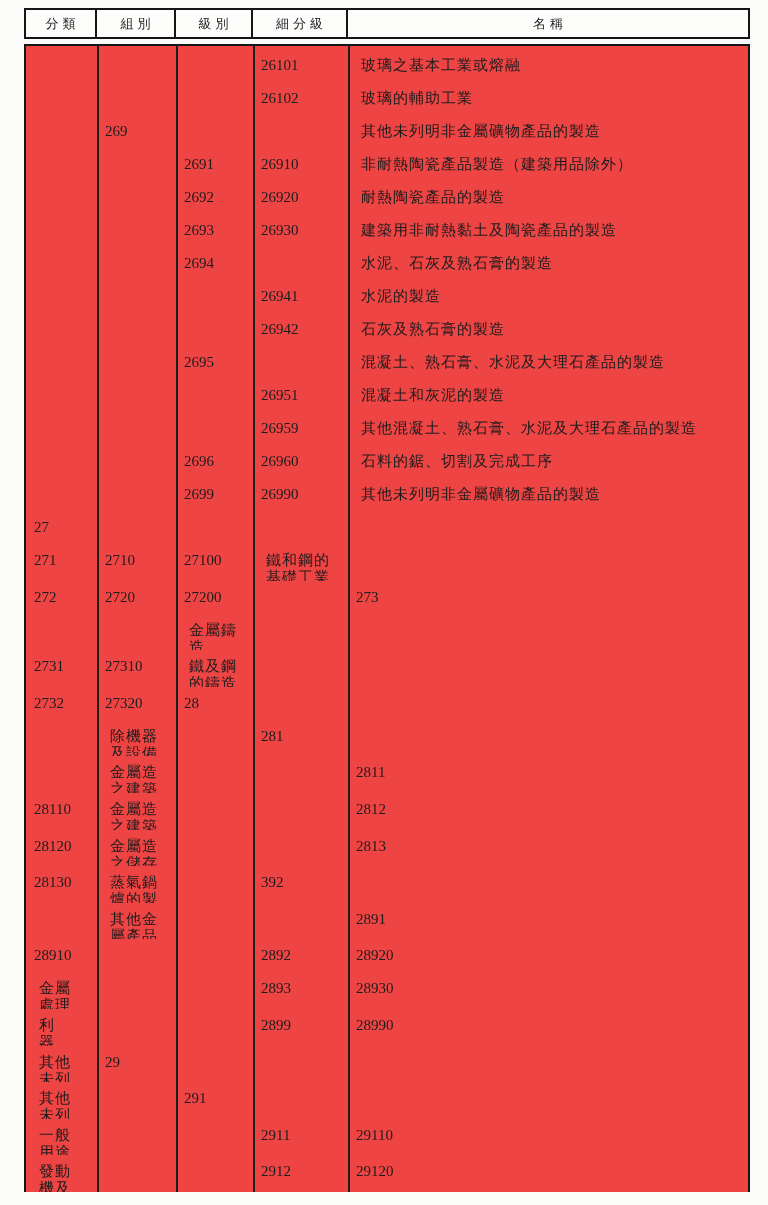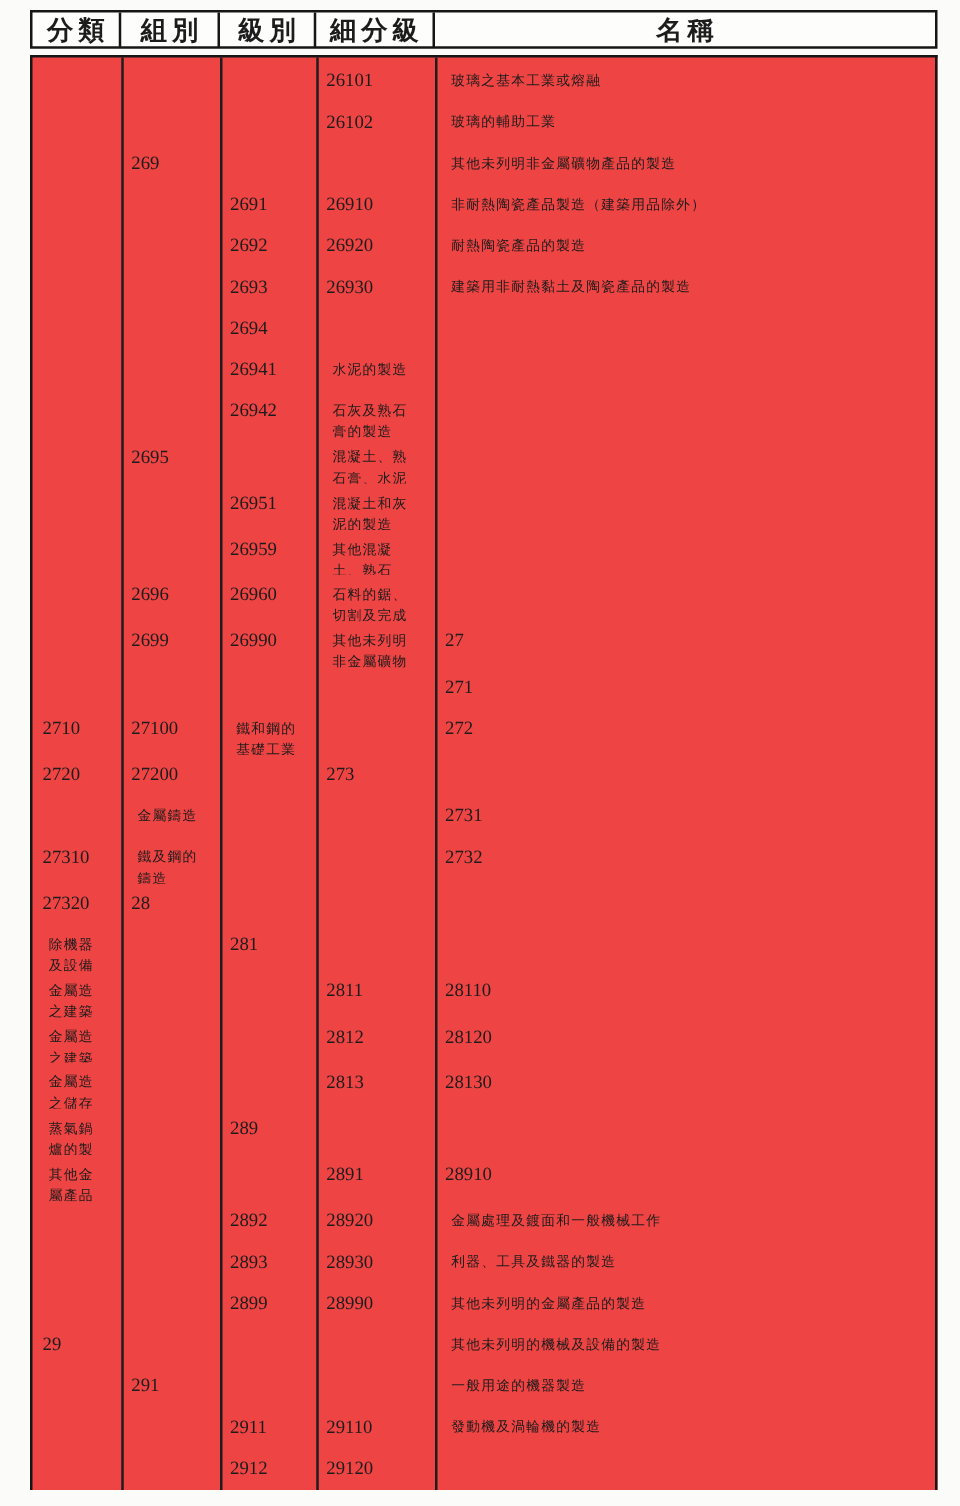--- a/index.html
+++ b/index.html
@@ -25,24 +25,24 @@
     height: 31px;
     border: 2px solid #161616;
     display: grid;
     grid-template-columns: 71px 79px 77px 95px 1fr;
     background: #fdfdfc;
   }
   .header-cell {
     display: flex;
     align-items: center;
     justify-content: center;
-    font-size: 21px;
+    font-size: 13px;
     letter-spacing: 4px;
     text-indent: 4px; 
-    font-weight: 700;
+    font-weight: 400;
     border-right: 2px solid #161616;
     white-space: nowrap;
   }
   .header-cell:last-child { border-right: none; }
   
   .body-table {
     position: absolute;
     left: 24px;
     top: 44px;
     width: 726px;
@@ -73,21 +73,21 @@
   .cell {
     padding: 8px 4px 8px 8px;
     line-height: 17px;
     font-size: 15px;
     white-space: nowrap;
     overflow: hidden;
   }
   .cell.name {
     padding-left: 13px;
     padding-right: 14px;
-    font-size: 11px;
+    font-size: 15px;
     letter-spacing: 1px;
     white-space: normal;
     line-height: 17px;
   }
 </style>
 </head>
 <body>
 
 <div class="page">
 
@@ -132,20 +132,21 @@
         <div class="cell name">耐熱陶瓷產品的製造</div>
         <div class="cell"></div>
         <div class="cell"></div>
         <div class="cell">2693</div>
         <div class="cell">26930</div>
         <div class="cell name">建築用非耐熱黏土及陶瓷產品的製造</div>
         <div class="cell"></div>
         <div class="cell"></div>
         <div class="cell">2694</div>
         <div class="cell"></div>
+        <div class="cell name">水泥、石灰及熟石膏的製造</div>
         <div class="cell"></div>
         <div class="cell"></div>
         <div class="cell"></div>
         <div class="cell">26941</div>
         <div class="cell name">水泥的製造</div>
         <div class="cell"></div>
         <div class="cell"></div>
         <div class="cell"></div>
         <div class="cell">26942</div>
         <div class="cell name">石灰及熟石膏的製造</div>
@@ -220,21 +221,21 @@
         <div class="cell"></div>
         <div class="cell">2812</div>
         <div class="cell">28120</div>
         <div class="cell name">金屬造之儲存庫和容器的製造</div>
         <div class="cell"></div>
         <div class="cell"></div>
         <div class="cell">2813</div>
         <div class="cell">28130</div>
         <div class="cell name">蒸氣鍋爐的製造（中央暖氣鍋爐除外）</div>
         <div class="cell"></div>
-        <div class="cell">289</div>
+        <div class="cell">392</div>
         <div class="cell"></div>
         <div class="cell"></div>
         <div class="cell name">其他金屬產品的製造及 一般機械工作</div>
         <div class="cell"></div>
         <div class="cell"></div>
         <div class="cell">2891</div>
         <div class="cell">28910</div>
         <div class="cell"></div>
         <div class="cell"></div>
         <div class="cell">2892</div>

